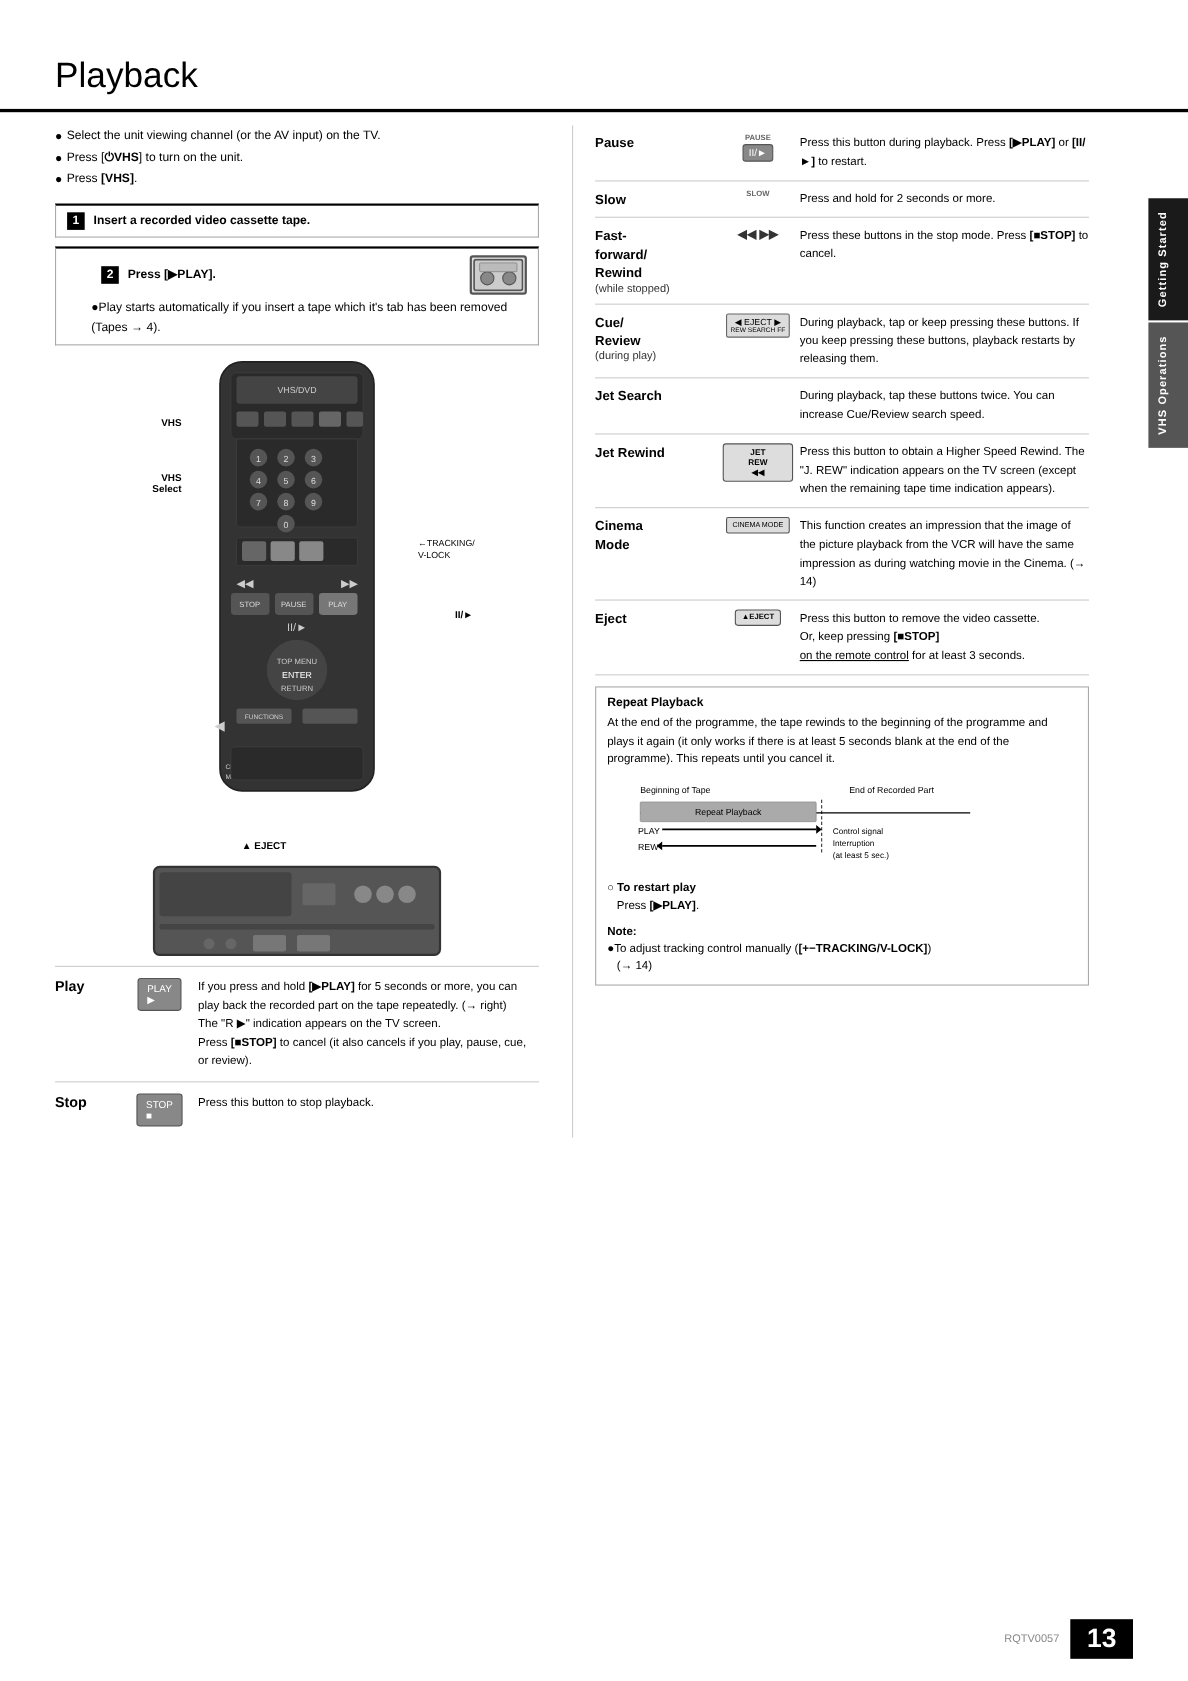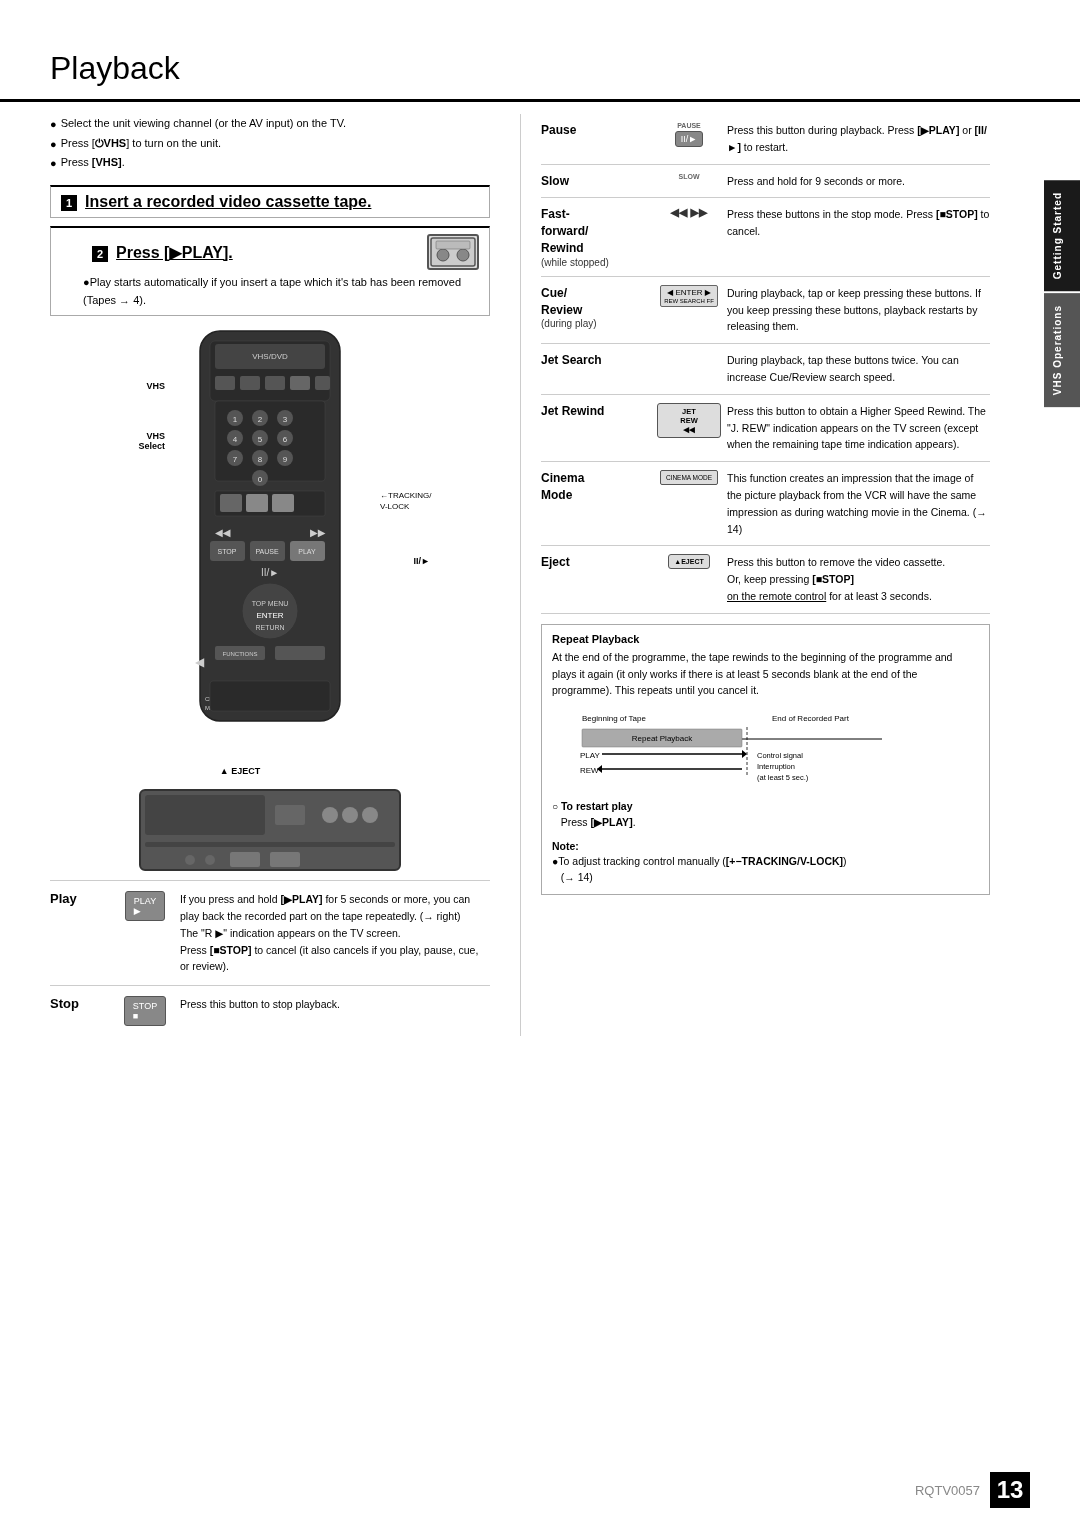--- a/index.html
+++ b/index.html
@@ -96,22 +96,21 @@
       font-weight: bold;
       font-size: 11px;
       width: 16px;
       height: 16px;
       text-align: center;
       line-height: 16px;
       margin-right: 5px;
     }
     .step-title {
       font-weight: bold;
-      font-size: 16px;
-      text-decoration: underline;
+      font-size: 11px;
     }
     .step-sub {
       font-size: 11px;
       margin-top: 4px;
       padding-left: 22px;
       line-height: 1.6;
     }
 
     
     .remote-area {
@@ -228,21 +227,21 @@
       right: 50px;
       display: flex;
       align-items: center;
       gap: 10px;
     }
     .page-num {
       font-size: 24px;
       font-weight: bold;
       background: #000;
       color: #fff;
-      width: 40px;
+      width: 57px;
       height: 36px;
       display: flex;
       align-items: center;
       justify-content: center;
     }
 
     .bold { font-weight: bold; }
   </style>
 </head>
 <body>
@@ -442,42 +441,42 @@
         <div class="rf-desc">Press this button during playback. Press <strong>[▶PLAY]</strong> or <strong>[II/►]</strong> to restart.</div>
       </div>
 
       <div class="right-feature">
         <div class="rf-label">
           <div class="rf-label-title bold">Slow</div>
         </div>
         <div class="rf-icon">
           <div style="font-size:7px; color:#666; font-weight:bold; text-align:center;">SLOW</div>
         </div>
-        <div class="rf-desc">Press and hold for 9 seconds or more.</div>
+        <div class="rf-desc">Press and hold for 2 seconds or more.</div>
       </div>
 
       <div class="right-feature">
         <div class="rf-label">
           <div class="rf-label-title bold">Fast-<br>forward/<br>Rewind</div>
           <div class="rf-label-sub">(while stopped)</div>
         </div>
         <div class="rf-icon">
           <div style="font-size:11px; font-weight:bold; color:#333; text-align:center;">◀◀ ▶▶</div>
         </div>
         <div class="rf-desc">Press these buttons in the stop mode. Press <strong>[■STOP]</strong> to cancel.</div>
       </div>
 
       <div class="right-feature">
         <div class="rf-label">
           <div class="rf-label-title bold">Cue/<br>Review</div>
           <div class="rf-label-sub">(during play)</div>
         </div>
         <div class="rf-icon">
           <div style="font-size:7px; text-align:center; border:1px solid #666; border-radius:2px; padding:2px 3px; background:#ddd;">
-            <span style="font-size:8px;">◀ ENTER ▶</span><br>
+            <span style="font-size:8px;">◀ EJECT ▶</span><br>
             <span style="font-size:6px;">REW SEARCH FF</span>
           </div>
         </div>
         <div class="rf-desc">During playback, tap or keep pressing these buttons. If you keep pressing these buttons, playback restarts by releasing them.</div>
       </div>
 
       <div class="right-feature">
         <div class="rf-label">
           <div class="rf-label-title bold">Jet Search</div>
         </div>
@@ -557,17 +556,17 @@
             ●To adjust tracking control manually (<strong>[+−TRACKING/V-LOCK]</strong>)<br>
             &nbsp;&nbsp;&nbsp;(→ 14)
           </div>
         </div>
       </div>
 
     </div>
   </div>
 
   <div class="page-footer">
-    <span style="font-size:13px; color:#888;padding-left:42px;">RQTV0057</span>
+    <span style="font-size:10px; color:#888;padding-left:42px;">RQTV0057</span>
     <div class="page-num">13</div>
   </div>
 
 </div>
 
 </body></html>

